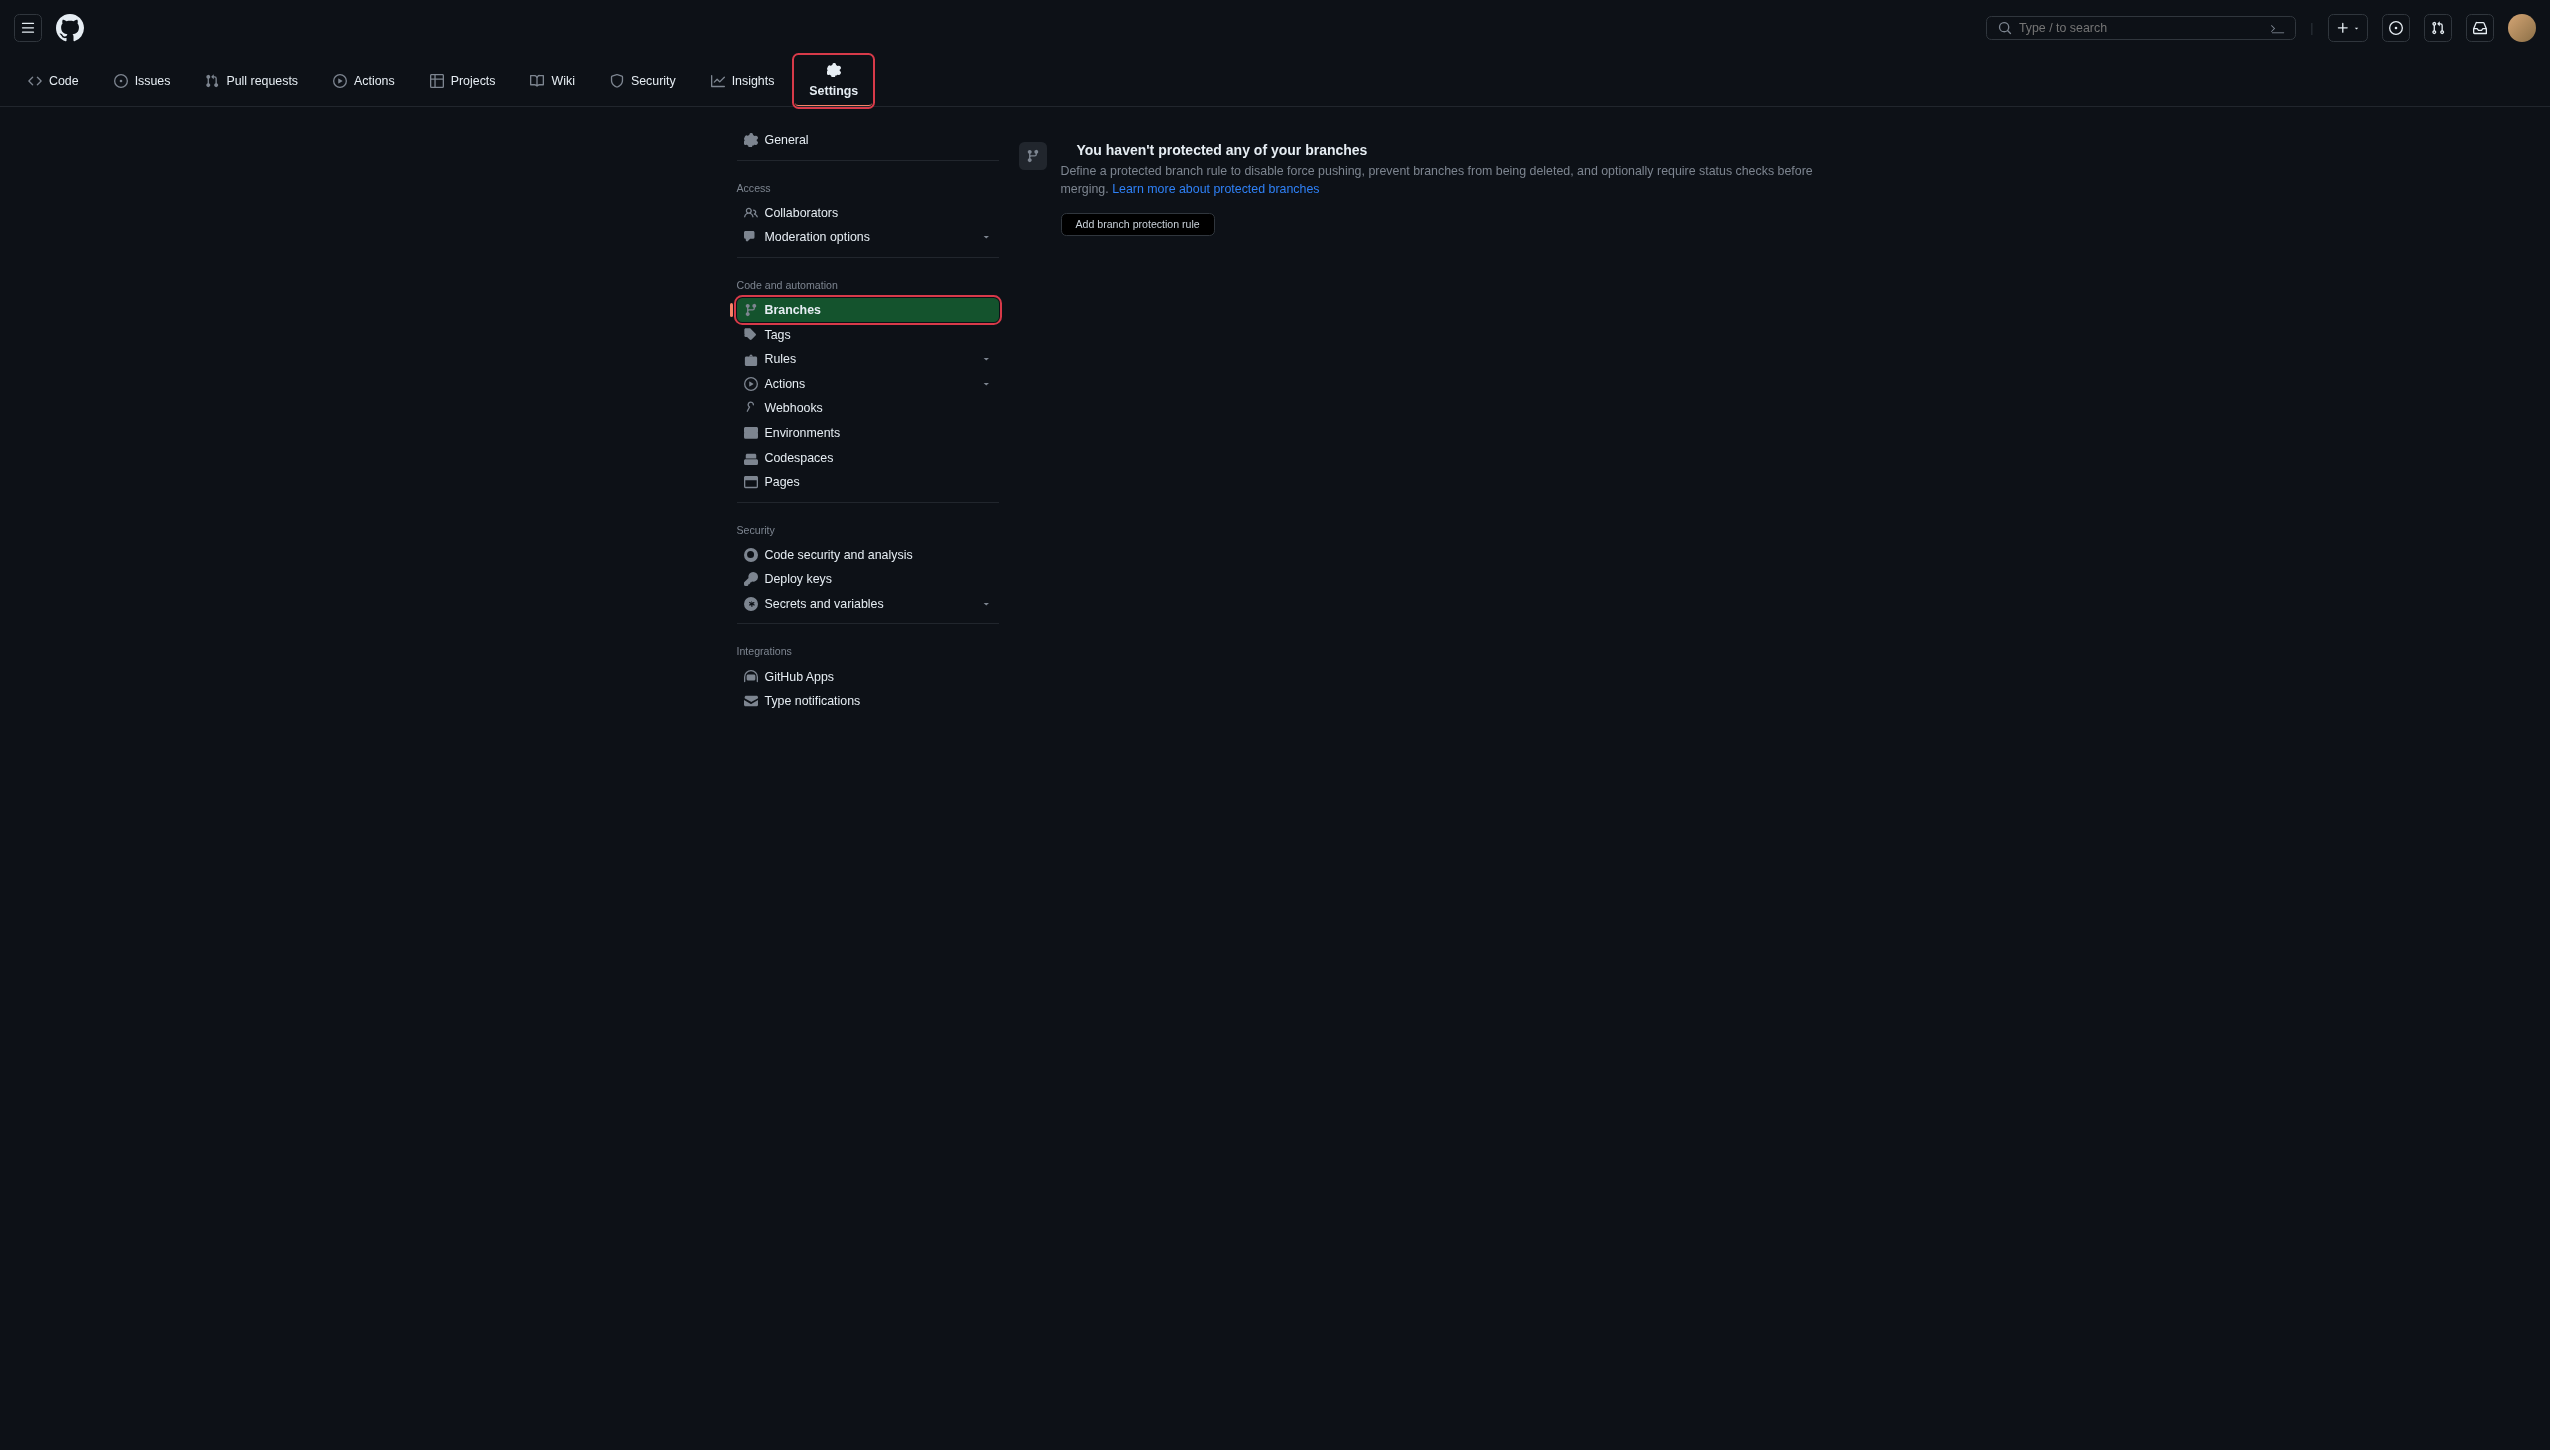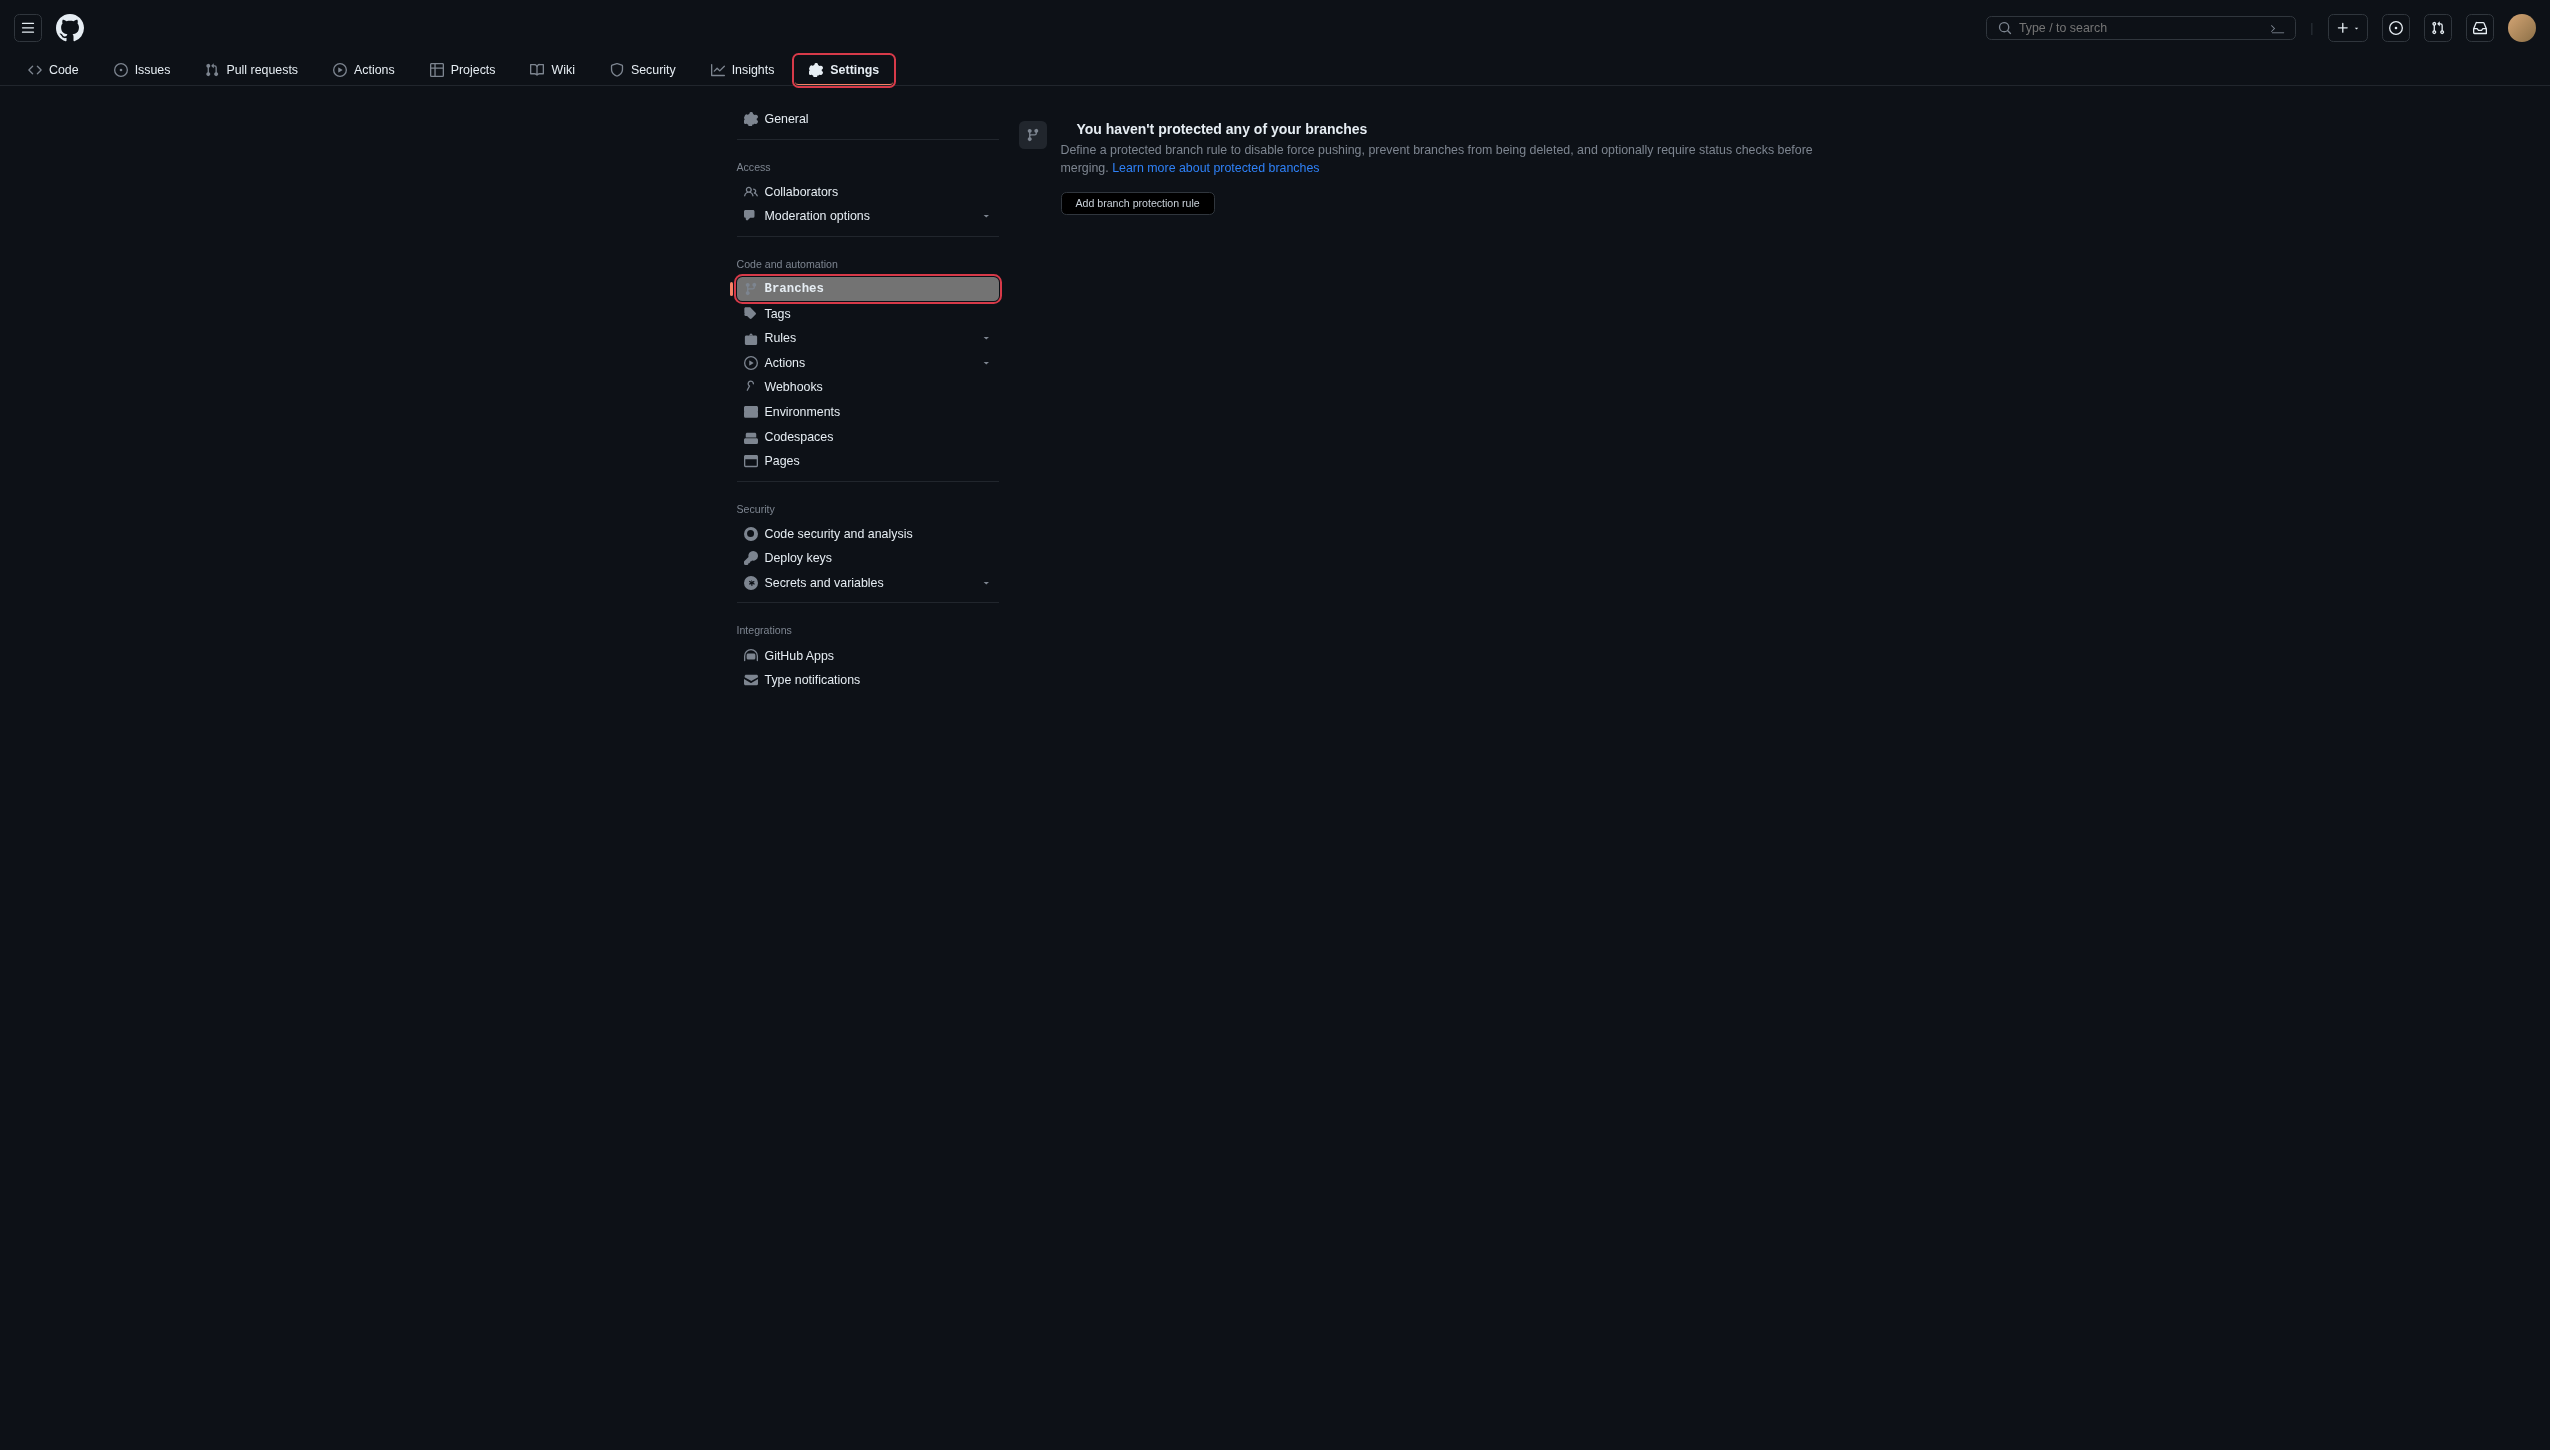--- a/index.html
+++ b/index.html
@@ -93,20 +93,21 @@
       border-bottom: 1.8px solid transparent;
     }
     .nav-item.active {
       border-bottom: 1.8px solid #f78166;
       font-weight: 600;
     }
     .nav-item.highlighted {
       outline: 2.7px solid #d73a49;
       outline-offset: 1.8px;
       border-radius: 3.5px;
+      flex-direction: column;
     }
     .main-container {
       display: flex;
       max-width: 1133px;
       margin: 0 auto;
       padding: 21px 28px;
       gap: 20px;
     }
     .sidebar {
       width: 262px;
@@ -115,22 +116,21 @@
     .sidebar-item {
       display: flex;
       align-items: center;
       gap: 7px;
       padding: 5.3px 7px;
       border-radius: 5.3px;
       cursor: pointer;
       color: #e6edf3;
     }
     .sidebar-item.active {
-      background: #737373;
-      font-family: Liberation Mono, monospace;
+      background: #14532d;
     }
     .sidebar-item.highlighted {
       outline: 2.7px solid #d73a49;
       outline-offset: 1.8px;
     }
     .sidebar-item.active-indicator {
       position: relative;
     }
     .sidebar-item.active-indicator::before {
       content: '';

